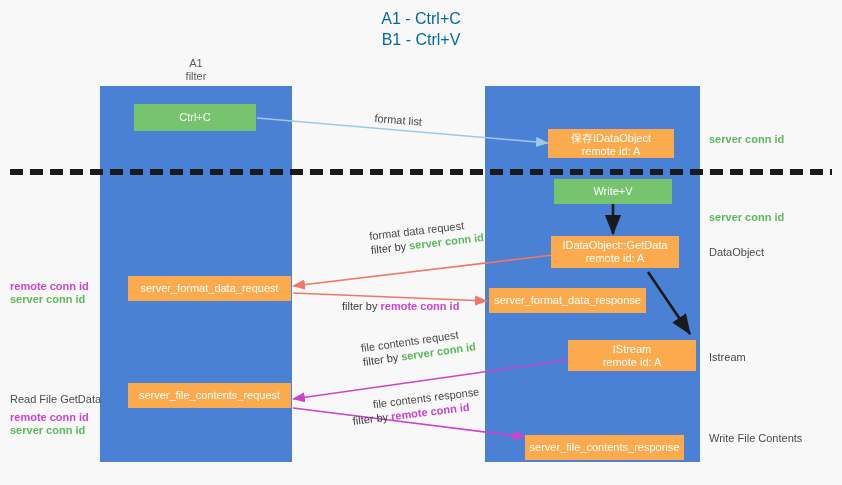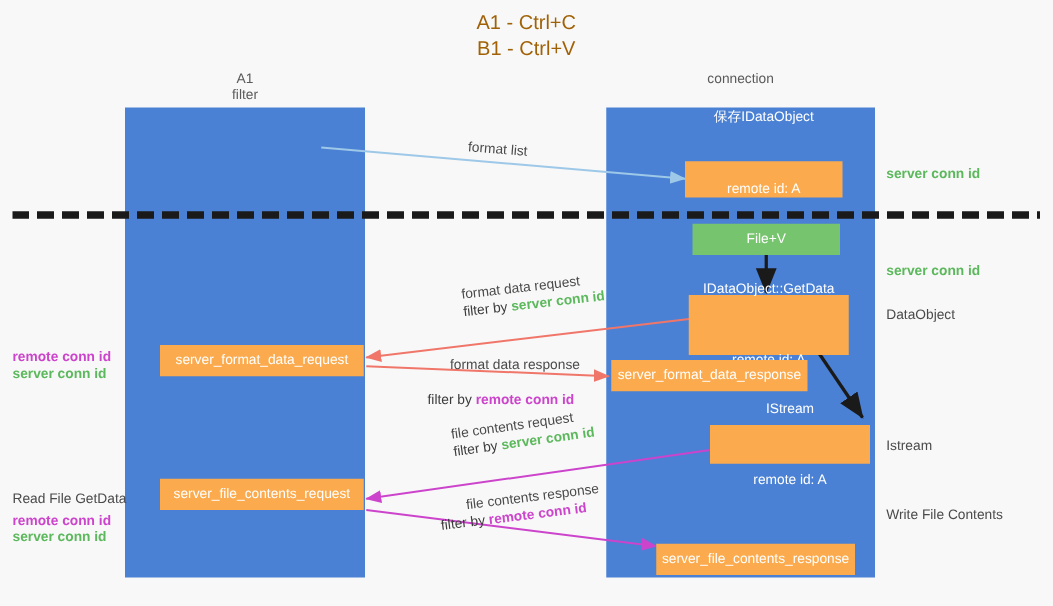--- a/index.html
+++ b/index.html
@@ -14,36 +14,36 @@
   .lane{position:absolute;background:#4a81d4;}
   .lane-a{left:100px;top:86px;width:192px;height:376px;}
   .lane-b{left:485px;top:86px;width:215px;height:376px;}
 
   .lane-head{position:absolute;text-align:center;font-size:11px;line-height:13px;color:#5a5a5a;}
   .lane-head-a{left:100px;top:57px;width:192px;}
   .lane-head-b{left:485px;top:57px;width:215px;}
 
   .title{
     position:absolute;left:0;top:8px;width:842px;text-align:center;
-    font-size:16px;line-height:21px;color:#a16207;
+    font-size:16px;line-height:21px;color:#0369a1;
   }
 
   .dashline{
     position:absolute;left:10px;top:169px;width:822px;height:6px;
     background:repeating-linear-gradient(to right,#1a1a1a 0 13px,rgba(0,0,0,0) 13px 20px);
   }
 
   .box{
     position:absolute;box-sizing:border-box;
     display:flex;flex-direction:column;align-items:center;justify-content:center;
     color:#ffffff;font-size:11px;line-height:13px;text-align:center;
   }
   .box.green{background:#77c46e;}
   .box.orange{background:#fbab4e;}
-  .box .l2{display:block;margin-top:44px;}
+  .box .l2{display:block;}
 
   .lbl{position:absolute;font-size:11px;line-height:14px;white-space:nowrap;}
   .lbl-c{color:#4a4a4a;}
   .green-t{color:#5cb85c;font-weight:bold;}
   .mag-t{color:#cc44cc;font-weight:bold;}
   .dark-t{color:#3b3b3b;}
 
   .rot{transform-origin:left top;}
 
   svg#wires{position:absolute;left:0;top:0;width:842px;height:485px;overflow:visible;}
@@ -56,21 +56,20 @@
   <div class="title">
     <div>A1 - Ctrl+C</div>
     <div>B1 - Ctrl+V</div>
   </div>
 
   <div class="lane-head lane-head-a">
     <div>A1</div>
     <div>filter</div>
   </div>
   <div class="lane-head lane-head-b">
-    <div>connection</div>
   </div>
 
   <div class="lane lane-a"></div>
   <div class="lane lane-b"></div>
 
   <svg id="wires">
     <defs>
       <marker id="ahBlue" markerWidth="9" markerHeight="9" refX="7.5" refY="3.2" orient="auto">
         <path d="M0,0 L8,3.2 L0,6.4 z" fill="#9ec8e8"></path>
       </marker>
@@ -95,31 +94,34 @@
 
     <line x1="293" y1="293" x2="487" y2="301" stroke="#f0766a" stroke-width="1.6" marker-end="url(#ahRed)"></line>
 
     <line x1="568" y1="360" x2="293" y2="399" stroke="#cc44cc" stroke-width="1.6" marker-end="url(#ahMag)"></line>
 
     <line x1="293" y1="408" x2="525" y2="437" stroke="#cc44cc" stroke-width="1.6" marker-end="url(#ahMag)"></line>
   </svg>
 
   <div class="dashline"></div>
 
+  <div class="box green" style="left:134px;top:104px;width:122px;height:27px;">
+    <span>Ctrl+C</span>
+  </div>
 
   <div class="box orange" style="left:548px;top:129px;width:126px;height:29px;justify-content:flex-end;">
     <span>保存IDataObject</span>
     <span class="l2">remote id: A</span>
   </div>
 
   <div class="box green" style="left:554px;top:179px;width:118px;height:25px;">
-    <span>File+V</span>
-  </div>
-
-  <div class="box orange" style="left:551px;top:236px;width:128px;height:48px;">
+    <span>Write+V</span>
+  </div>
+
+  <div class="box orange" style="left:551px;top:236px;width:128px;height:32px;">
     <span>IDataObject::GetData</span>
     <span class="l2">remote id: A</span>
   </div>
 
   <div class="box orange" style="left:568px;top:340px;width:128px;height:31px;">
     <span>IStream</span>
     <span class="l2">remote id: A</span>
   </div>
 
   <div class="box orange" style="left:489px;top:288px;width:157px;height:25px;">
@@ -141,21 +143,21 @@
   <div class="lbl lbl-c rot" style="left:375px;top:111px;transform:rotate(4.5deg);">format list</div>
 
   <div class="lbl green-t" style="left:709px;top:132px;">server conn id</div>
 
   <div class="lbl green-t" style="left:709px;top:210px;">server conn id</div>
 
   <div class="lbl lbl-c" style="left:709px;top:245px;">DataObject</div>
 
   <div class="lbl lbl-c" style="left:709px;top:350px;">Istream</div>
 
-  <div class="lbl lbl-c" style="left:709px;top:405px;">Write File Contents</div>
+  <div class="lbl lbl-c" style="left:709px;top:431px;">Write File Contents</div>
 
   <div class="lbl lbl-c" style="left:10px;top:392px;">Read File GetData</div>
 
   <div>
     <div class="lbl mag-t" style="left:10px;top:279px;">remote conn id</div>
     <div class="lbl green-t" style="left:10px;top:292px;">server conn id</div>
   </div>
 
   <div>
     <div class="lbl mag-t" style="left:10px;top:410px;">remote conn id</div>
@@ -164,21 +166,20 @@
 
   <div class="rot" style="position:absolute;left:370px;top:243px;transform:rotate(-6.5deg);">
     <div class="lbl lbl-c" style="position:relative;left:0;top:-14px;">format data request</div>
     <div class="lbl" style="position:relative;left:0;top:-14px;">
       <span class="dark-t">filter by</span>
       <span class="green-t">server conn id</span>
     </div>
   </div>
 
   <div style="position:absolute;left:360px;top:285px;">
-    <div class="lbl lbl-c" style="position:relative;left:0;top:0;">format data response</div>
     <div class="lbl" style="position:relative;left:-18px;top:14px;">
       <span class="dark-t">filter by</span>
       <span class="mag-t">remote conn id</span>
     </div>
   </div>
 
   <div class="rot" style="position:absolute;left:362px;top:355px;transform:rotate(-8deg);">
     <div class="lbl lbl-c" style="position:relative;left:0;top:-14px;">file contents request</div>
     <div class="lbl" style="position:relative;left:0;top:-14px;">
       <span class="dark-t">filter by</span>

